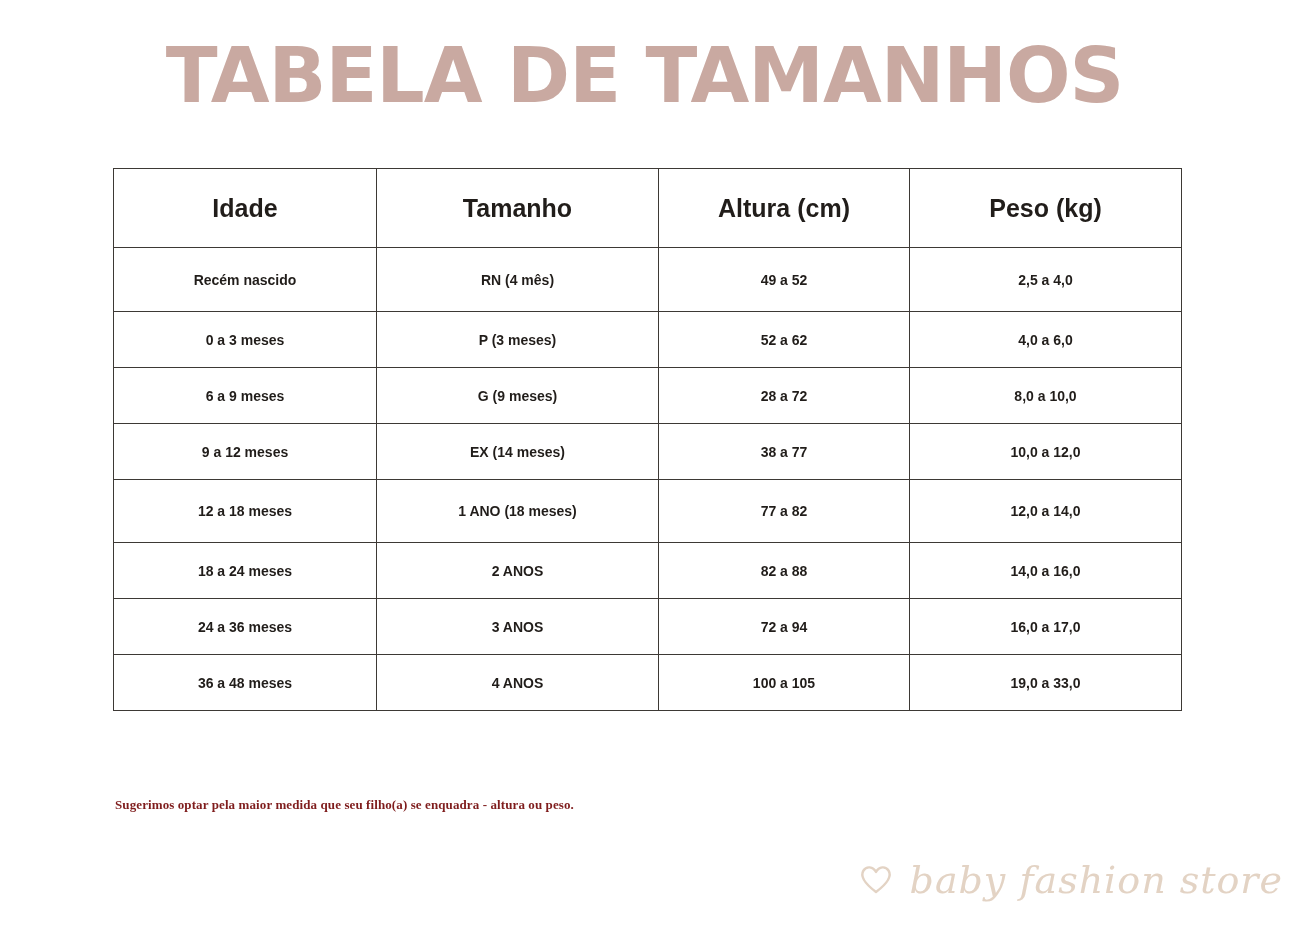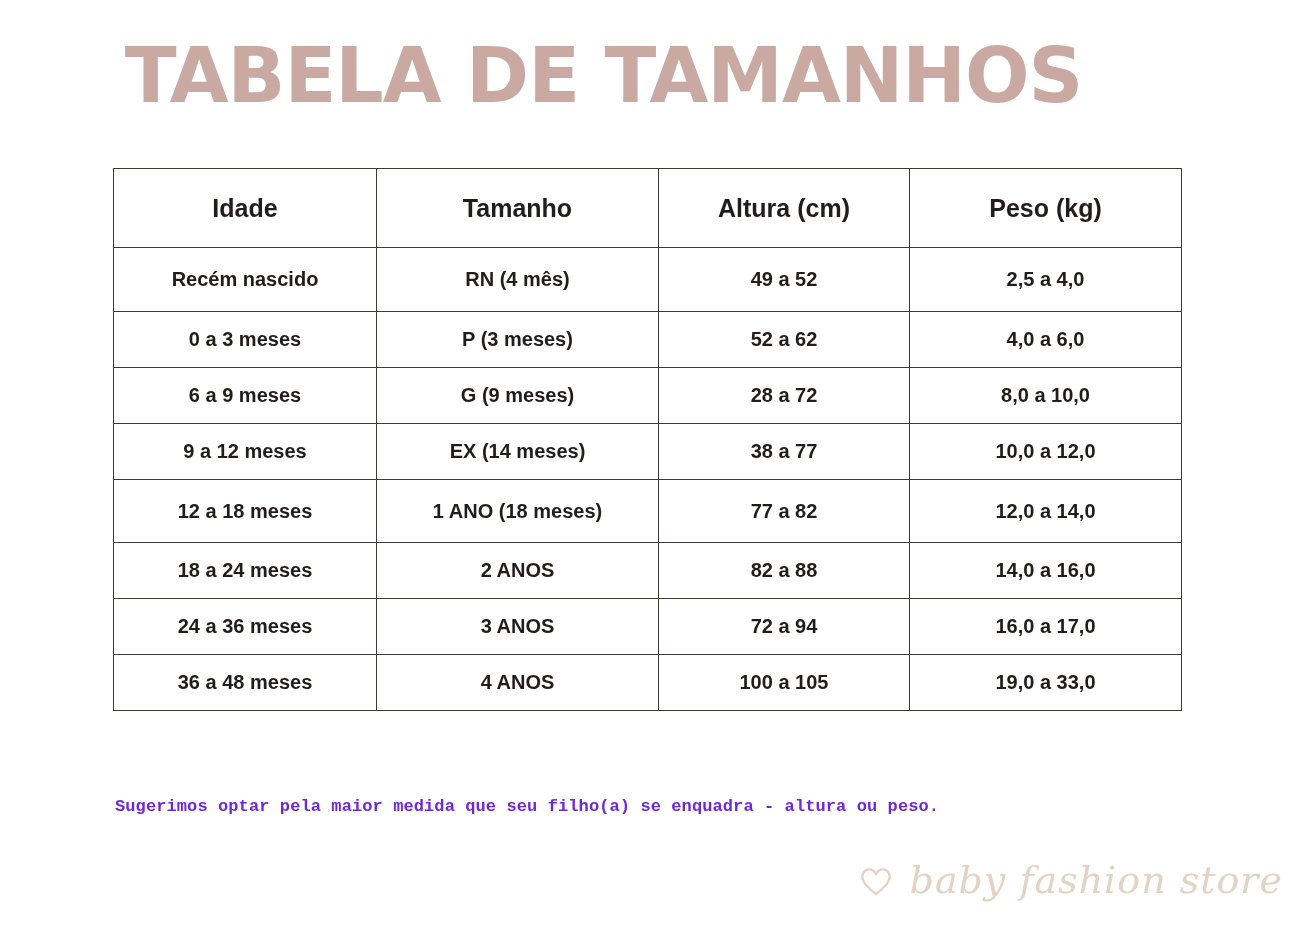--- a/index.html
+++ b/index.html
@@ -24,38 +24,39 @@
     top: 38px;
     left: 0;
     width: 1207px;
     text-align: center;
     font-size: 76px;
     font-weight: 700;
     letter-spacing: -1px;
     color: #c9a9a1;
     font-family: "DejaVu Sans", sans-serif;
     line-height: 1;
+    padding-left: 41px;
   }
   .table-wrap {
     position: absolute;
     top: 168px;
     left: 113px;
     width: 1068px;
   }
   table.size-table {
     border-collapse: collapse;
     width: 100%;
     table-layout: fixed;
   }
   table.size-table td,
   table.size-table th {
     border: 1px solid #3d3935;
     text-align: center;
     color: #211d1a;
-    font-size: 20px;
+    font-size: 14px;
     font-weight: 700;
     font-family: "Liberation Sans", sans-serif;
     padding: 0;
     vertical-align: middle;
   }
   table.size-table thead th {
     height: 78px;
     font-size: 25px;
   }
   table.size-table tbody td {
@@ -68,32 +69,32 @@
     height: 62px;
   }
   col.c1 { width: 263px; }
   col.c2 { width: 282px; }
   col.c3 { width: 251px; }
   col.c4 { width: 272px; }
   .note {
     position: absolute;
     top: 797px;
     left: 115px;
-    font-size: 17px;
+    font-size: 13px;
     font-weight: 700;
-    color: #6d28d9;
-    font-family: Liberation Mono, monospace;
+    color: #7f1d1d;
+    font-family: Liberation Serif, serif;
     letter-spacing: 0.1px;
   }
   .brand {
     position: absolute;
     right: 28px;
     bottom: 28px;
     display: flex;
-    align-items: center;
+    align-items: flex-start;
     gap: 14px;
   }
   .brand-mark {
     width: 40px;
     height: 40px;
     display: block;
   }
   .brand-text {
     font-size: 38px;
     color: #e3d3c4;

